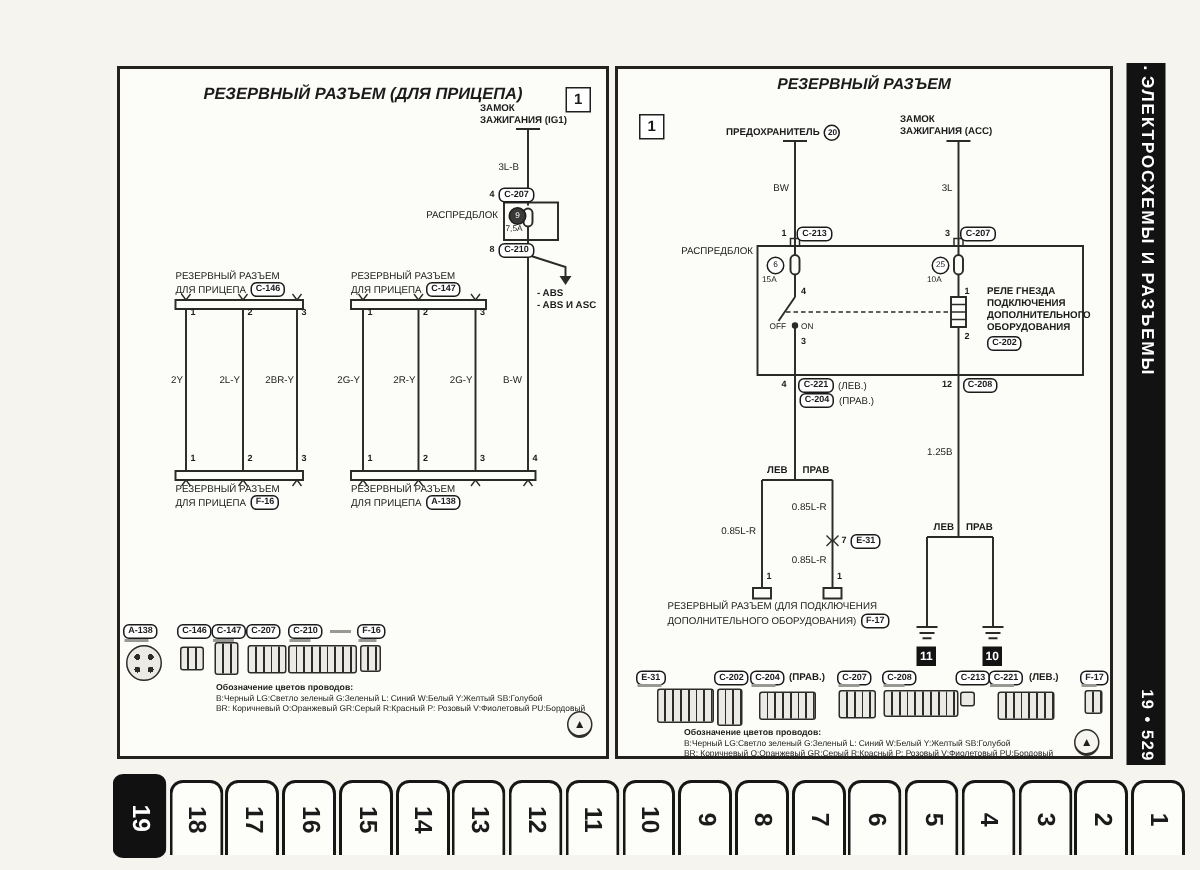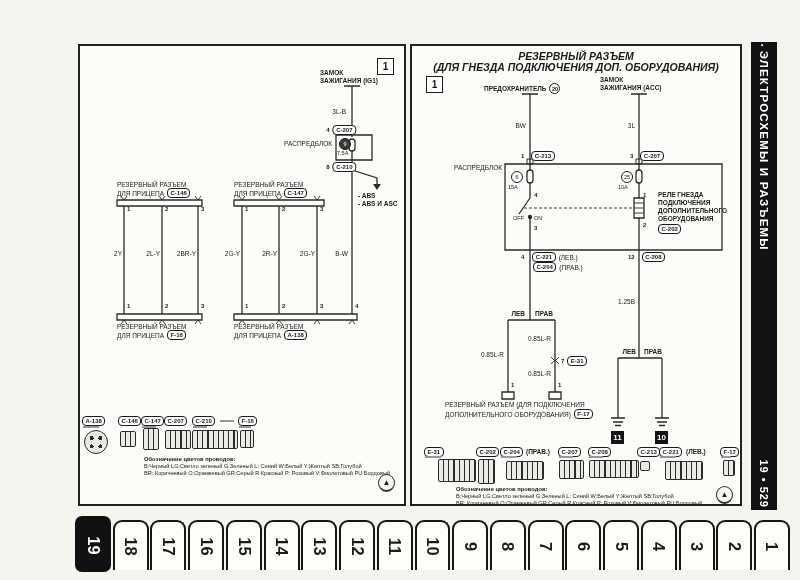--- a/index.html
+++ b/index.html
@@ -73,20 +73,21 @@
         M115 150 L118 154 M121 150 L118 154 M159 150 L162 154 M165 150 L162 154
         M196 150 L199 154 M202 150 L199 154 M234 150 L237 154 M240 150 L237 154
         M41 278 L44 274 M47 278 L44 274 M79 278 L82 274 M85 278 L82 274
         M115 278 L118 274 M121 278 L118 274 M159 278 L162 274 M165 278 L162 274
         M196 278 L199 274 M202 278 L199 274 M234 278 L237 274 M240 278 L237 274
         M269 278 L272 274 M275 278 L272 274"></path>
     </g>
     <polygon points="293,138 301,138 297,144" fill="#2a2a28"></polygon>
   </svg>
 
+  <div class="t ptitle" style="left:0;top:11px;">РЕЗЕРВНЫЙ РАЗЪЕМ (ДЛЯ ПРИЦЕПА)</div>
   <div class="refbox" style="left:297px;top:12px;">1</div>
 
   <div class="t b" style="left:240px;top:23px;">ЗАМОК</div>
   <div class="t b" style="left:240px;top:31px;">ЗАЖИГАНИЯ (IG1)</div>
   <div class="t tr" style="left:266px;top:62px;">3L-B</div>
 
   <div class="row tr" style="left:276px;top:79px;">
     <span class="pinn">4</span>
     <span class="sd">C-207</span>
   </div>
@@ -187,21 +188,20 @@
       <path d="M118 204 V274 M96 274 H143 M96 274 V346 M143 274 V346"></path>
       <path stroke-width="0.9" d="M139 311 L143 315 L147 311 M139 318 L143 314 L147 318"></path>
       <rect x="90" y="346" width="12" height="7"></rect>
       <rect x="137" y="346" width="12" height="7"></rect>
       <path d="M227 204 V312 M206 312 H250 M206 312 V372 M250 312 V372"></path>
       <path d="M199 372 H213 M201 376 H211 M203 379.5 H209 M243 372 H257 M245 376 H255 M247 379.5 H253"></path>
     </g>
   </svg>
 
   <div class="t ptitle" style="left:0;top:4px;font-size:10.5px;">РЕЗЕРВНЫЙ РАЗЪЕМ</div>
-  <div class="t ptitle" style="left:0;top:15px;font-size:10.5px;">(ДЛЯ ГНЕЗДА ПОДКЛЮЧЕНИЯ ДОП. ОБОРУДОВАНИЯ)</div>
   <div class="refbox" style="left:14px;top:30px;">1</div>
 
   <div class="row b" style="left:72px;top:37px;">
     <span>ПРЕДОХРАНИТЕЛЬ</span>
     <span class="circ inline">20</span>
   </div>
   <div class="t b" style="left:188px;top:30px;">ЗАМОК</div>
   <div class="t b" style="left:188px;top:38px;">ЗАЖИГАНИЯ (ACC)</div>
 
   <div class="t tr" style="left:114px;top:76px;">BW</div>

